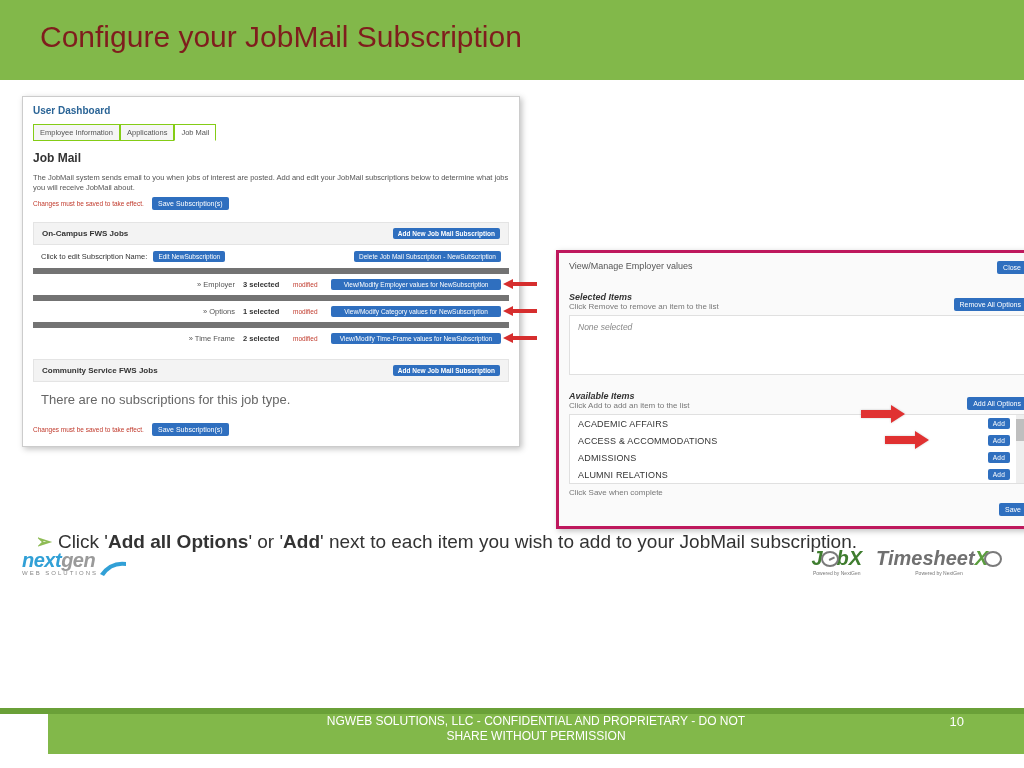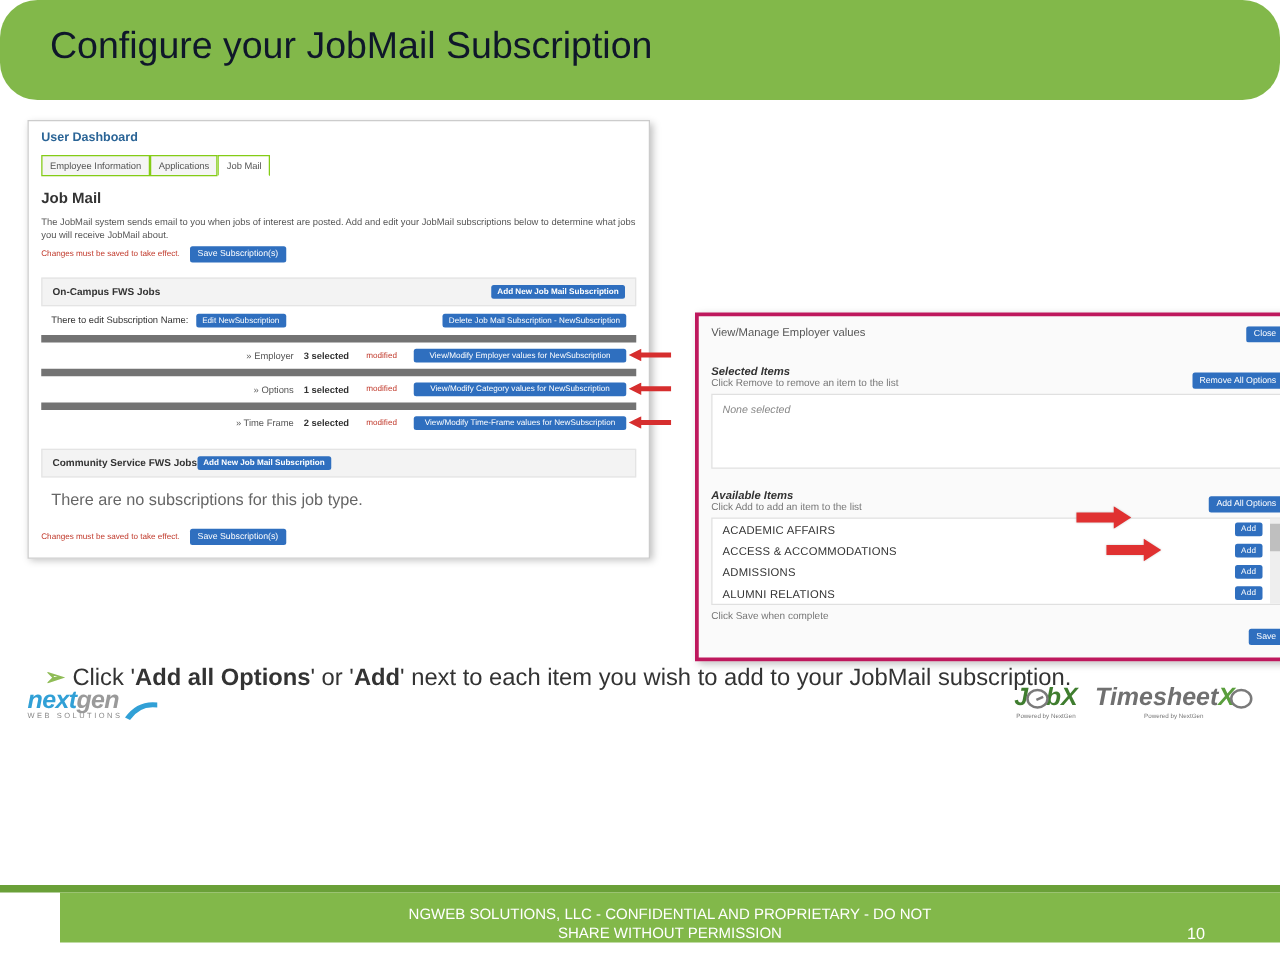--- a/index.html
+++ b/index.html
@@ -1,19 +1,19 @@
 <!DOCTYPE html>
 <html><head>
 <meta charset="utf-8">
 <style>
   * { box-sizing: border-box; margin: 0; padding: 0; }
   body { width: 1024px; height: 768px; font-family: "Segoe UI", Arial, sans-serif; background: #fff; position: relative; overflow: hidden; }
 
   
-  .titlebar { background: #82b84a; color: #0f172a; padding: 20px 40px 26px 40px; font-size: 30px; font-weight: 300; border-radius: 30px; }
+  .titlebar { background: #82b84a; color: #7f1d1d; padding: 20px 40px 26px 40px; font-size: 30px; font-weight: 300; }
 
   
   .content { position: relative; height: 556px; }
 
   
   .left-shot { position: absolute; left: 22px; top: 16px; width: 498px; background: #fff; border: 1px solid #ccc; box-shadow: 2px 2px 6px rgba(0,0,0,.25); padding: 8px 10px 10px 10px; font-size: 8px; color: #333; }
   .ls-title { color: #2a6496; font-size: 10px; font-weight: 600; margin-bottom: 8px; }
   .tabrow { display: flex; gap: 0; margin-bottom: 10px; }
   .tab { border: 1px solid #84cc16; padding: 3px 6px; font-size: 7.5px; background: #f5f5f5; color: #555; }
   .tab.active { background: #fff; border-bottom-color: #fff; }
@@ -23,21 +23,21 @@
   .btn { display: inline-block; background: #2f6fbf; color: #fff; font-size: 7px; padding: 3px 6px; border-radius: 2px; white-space: nowrap; }
   .btn-sm { font-size: 6.5px; padding: 2px 5px; }
   .section-bar { background: #f3f3f3; border: 1px solid #e4e4e4; padding: 5px 8px; margin-top: 12px; display: flex; justify-content: space-between; align-items: center; font-size: 8px; font-weight: 600; }
   .row { display: flex; align-items: center; padding: 6px 8px; font-size: 7.5px; }
   .row.between { justify-content: space-between; }
   .attrrow { display: flex; align-items: center; justify-content: flex-end; gap: 8px; padding: 5px 8px; font-size: 7.5px; border-top: 6px solid #737373; position: relative; }
   .attr-lab { width: 60px; text-align: right; color: #555; }
   .attr-sel { width: 42px; font-weight: 700; }
   .attr-mod { color: #c0392b; width: 30px; font-size: 6.5px; }
   .attr-btn { width: 170px; text-align: center; }
-  .sub2 { background: #f3f3f3; border: 1px solid #e4e4e4; padding: 5px 8px; margin-top: 10px; display: flex; align-items: center; font-size: 8px; font-weight: 600; }
+  .sub2 { background: #f3f3f3; border: 1px solid #e4e4e4; padding: 5px 8px; margin-top: 10px; display: flex; justify-content: space-between; align-items: center; font-size: 8px; font-weight: 600; }
   .nosubs { font-size: 13px; color: #666; padding: 10px 8px 16px 8px; }
 
   
   .rarrow { position: absolute; width: 34px; height: 10px; }
   .rarrow svg { width: 100%; height: 100%; }
 
   
   .right-shot { position: absolute; left: 556px; top: 170px; width: 484px; background: #fafafa; border: 3px solid #be185d; box-shadow: 2px 2px 6px rgba(0,0,0,.25); padding: 8px 10px 10px 10px; font-size: 9px; color: #333; }
   .rs-head { font-size: 9px; color: #555; margin-bottom: 12px; }
   .rs-close { float: right; }
@@ -69,21 +69,21 @@
   .logo-right { position: absolute; right: 22px; bottom: 0; display: flex; align-items: center; gap: 14px; }
   .jobx { font-size: 20px; font-weight: 800; font-style: italic; color: #3f7d2f; display: flex; align-items: center; }
   .jobx .o { display: inline-block; width: 18px; height: 16px; border: 2px solid #7a7a7a; border-radius: 50%; margin: 0 -2px; position: relative; }
   .jobx .o::after { content: ""; position: absolute; left: 45%; top: 50%; width: 6px; height: 1.5px; background: #7a7a7a; transform-origin: left center; transform: rotate(-25deg); }
   .jobx-sub { font-size: 5px; color: #777; display: block; font-style: normal; font-weight: 400; text-align: center; }
   .tsx { font-size: 20px; font-weight: 800; font-style: italic; color: #707070; display: flex; align-items: center; }
   .tsx .xg { color: #5a9e3d; }
 
   
   .footline { position: absolute; left: 0; right: 0; bottom: 54px; height: 6px; background: #6aa038; }
-  .footer { position: absolute; left: 0; right: 0; bottom: 14px; height: 40px; background: #82b84a; color: #fff; font-size: 12px; display: flex; align-items: flex-end; justify-content: center; margin-left: 48px; }
+  .footer { position: absolute; left: 0; right: 0; bottom: 14px; height: 40px; background: #82b84a; color: #fff; font-size: 12px; display: flex; align-items: flex-start; justify-content: center; margin-left: 48px; }
   .pagenum { position: absolute; right: 60px; color: #fff; font-size: 13px; }
   .foot-txt { text-align: center; line-height: 1.25; max-width: 460px; }
 </style>
 </head>
 <body>
 
 <div class="titlebar">Configure your JobMail Subscription</div>
 
 <div class="content">
 
@@ -101,21 +101,21 @@
       <span class="btn">Save Subscription(s)</span>
     </div>
 
     <div class="section-bar">
       <span>On-Campus FWS Jobs</span>
       <span class="btn btn-sm">Add New Job Mail Subscription</span>
     </div>
 
     <div class="row between">
       <span>
-        <span>There to edit Subscription Name:</span>
+        <span>Click to edit Subscription Name:</span>
         <span class="btn btn-sm" style="margin-left:4px">Edit NewSubscription</span>
       </span>
       <span class="btn btn-sm">Delete Job Mail Subscription - NewSubscription</span>
     </div>
 
     <div class="attrrow">
       <span class="attr-lab">» Employer</span>
       <span class="attr-sel">3 selected</span>
       <span class="attr-mod">modified</span>
       <span class="btn btn-sm attr-btn">View/Modify Employer values for NewSubscription</span>

